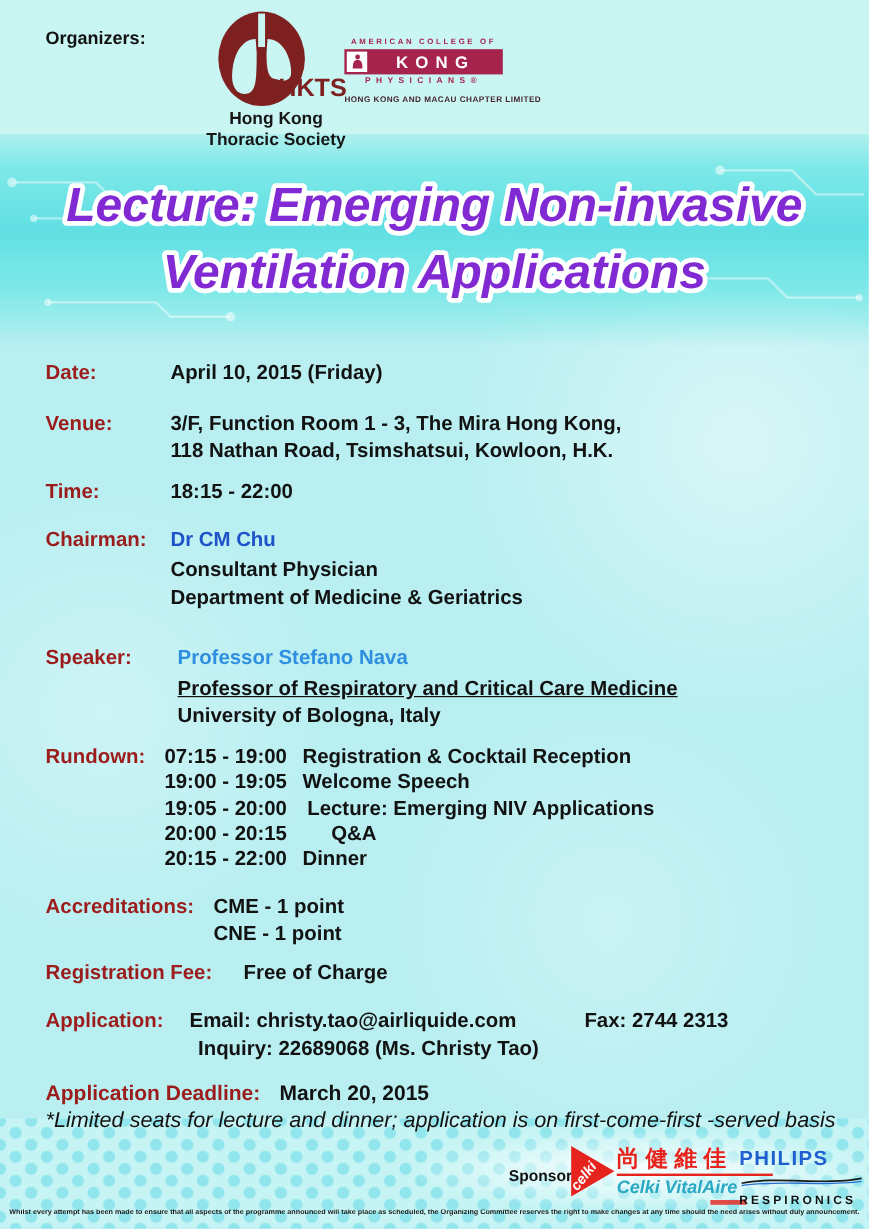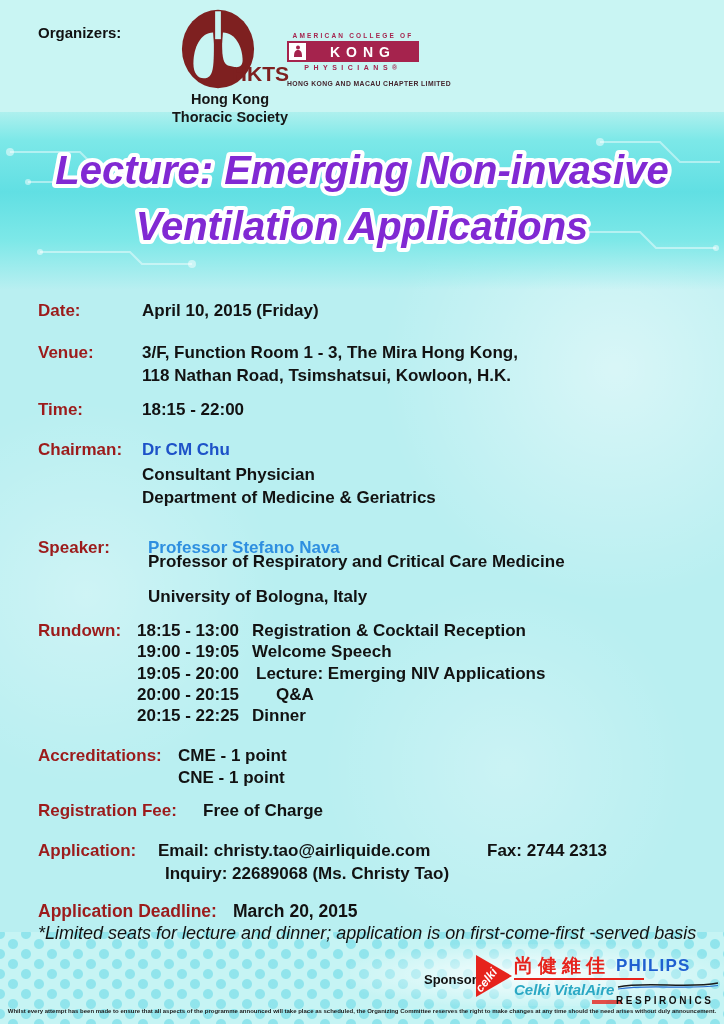--- a/index.html
+++ b/index.html
@@ -141,33 +141,33 @@
   <div class="label" style="top:400px;">Time:</div>
   <div class="val" style="left:142px;top:400px;">18:15 - 22:00</div>
 
   <div class="label" style="top:440px;">Chairman:</div>
   <div class="val blue1" style="left:142px;top:440px;">Dr CM Chu</div>
   <div class="val sub" style="left:142px;top:463px;">Consultant Physician</div>
   <div class="val sub" style="left:142px;top:486px;">Department of Medicine &amp; Geriatrics</div>
 
   <div class="label" style="top:538px;">Speaker:</div>
   <div class="val blue2" style="left:148px;top:538px;">Professor Stefano Nava</div>
-  <div class="val sub" style="left:148px;top:550px;">Professor of Respiratory and Critical Care Medicine</div>
+  <div class="val sub" style="left:148px;top:562px;text-decoration:underline;">Professor of Respiratory and Critical Care Medicine</div>
   <div class="val sub" style="left:148px;top:585px;">University of Bologna, Italy</div>
 
   <div class="label" style="top:621px;">Rundown:</div>
-  <div class="run-time" style="top:621px;">18:15 - 13:00</div>
+  <div class="run-time" style="top:621px;">07:15 - 19:00</div>
   <div class="run-act" style="top:621px;">Registration &amp; Cocktail Reception</div>
   <div class="run-time" style="top:642px;">19:00 - 19:05</div>
   <div class="run-act" style="top:642px;">Welcome Speech</div>
   <div class="run-time" style="top:664px;">19:05 - 20:00</div>
   <div class="run-act" style="top:664px;left:256px;">Lecture: Emerging NIV Applications</div>
   <div class="run-time" style="top:685px;">20:00 - 20:15</div>
   <div class="run-act" style="top:685px;margin-left:24px;">Q&amp;A</div>
-  <div class="run-time" style="top:706px;">20:15 - 22:25</div>
+  <div class="run-time" style="top:706px;">20:15 - 22:00</div>
   <div class="run-act" style="top:706px;">Dinner</div>
 
   <div class="label" style="top:746px;">Accreditations:</div>
   <div class="val" style="left:178px;top:746px;">CME - 1 point</div>
   <div class="val" style="left:178px;top:768px;">CNE - 1 point</div>
 
   <div class="label" style="top:801px;">Registration Fee:</div>
   <div class="val" style="left:203px;top:801px;">Free of Charge</div>
 
   <div class="label" style="top:841px;">Application:</div>

